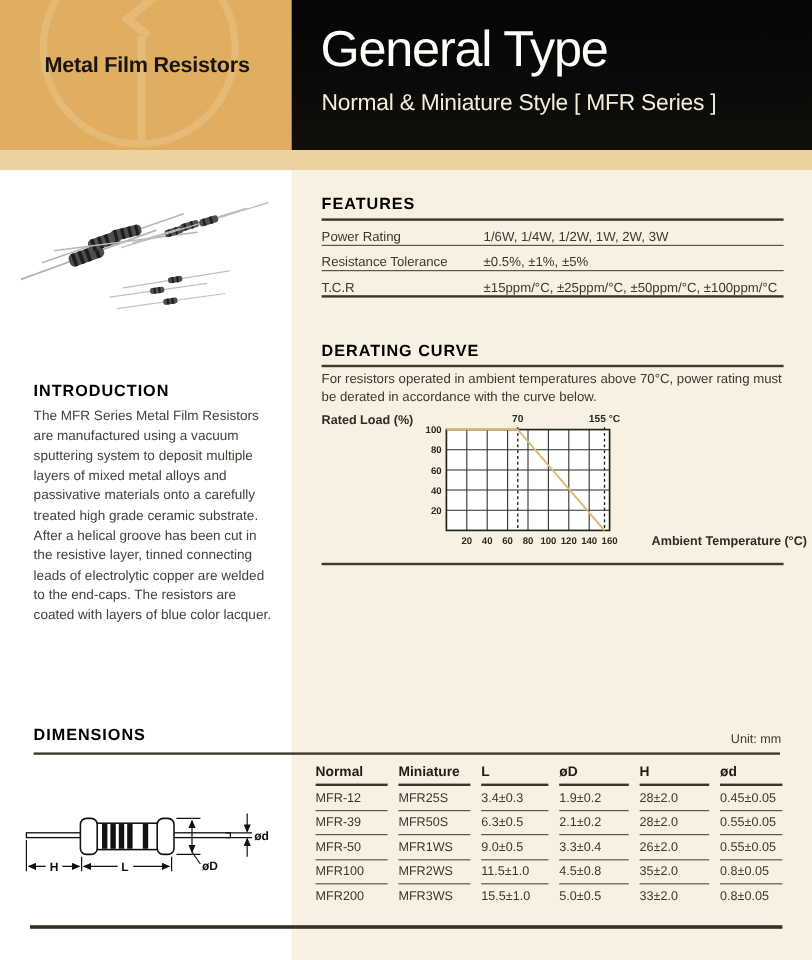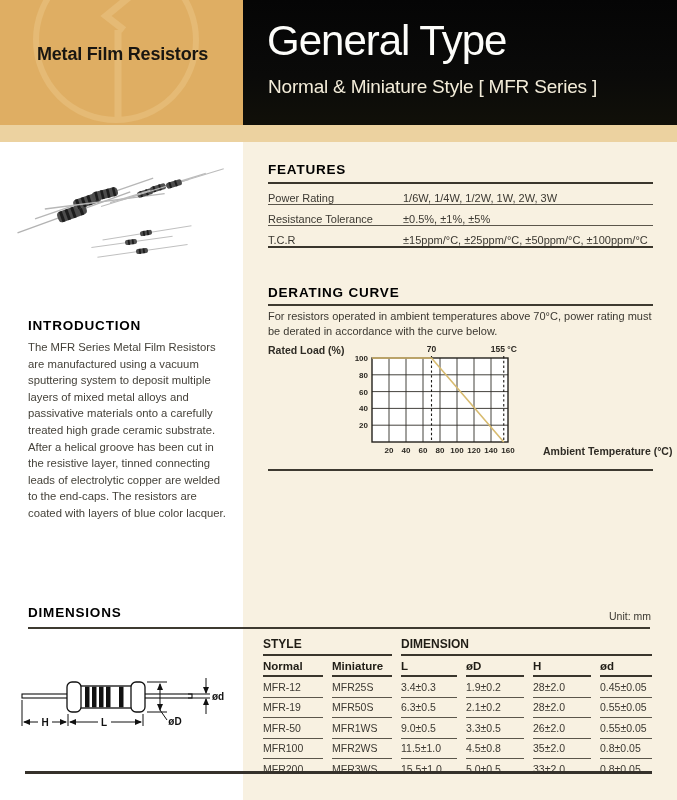--- a/index.html
+++ b/index.html
@@ -262,49 +262,45 @@
     <div class="chart-xlabel">Ambient Temperature (°C)</div>
 
     <div class="rule rule-derating-bottom"></div>
   </div>
 
   <h2 class="sec-head dim-head">DIMENSIONS</h2>
   <div class="unit-note">Unit: mm</div>
   <div class="rule dim-top-rule"></div>
 
   <div class="dim-table">
-    <div class="dim-group-row">
-      <div class="dim-group g-style">STYLE</div>
-      <div class="dim-group g-dim">DIMENSION</div>
-    </div>
     <div class="dim-grid">
       <div class="dim-hcell">Normal</div>
       <div class="dim-hcell">Miniature</div>
       <div class="dim-hcell">L</div>
       <div class="dim-hcell">øD</div>
       <div class="dim-hcell">H</div>
       <div class="dim-hcell">ød</div>
     </div>
     <div class="dim-grid" id="dim-rows">
         <div class="dim-cell">MFR-12</div>
         <div class="dim-cell">MFR25S</div>
         <div class="dim-cell">3.4±0.3</div>
         <div class="dim-cell">1.9±0.2</div>
         <div class="dim-cell">28±2.0</div>
         <div class="dim-cell">0.45±0.05</div>
-        <div class="dim-cell">MFR-19</div>
+        <div class="dim-cell">MFR-39</div>
         <div class="dim-cell">MFR50S</div>
         <div class="dim-cell">6.3±0.5</div>
         <div class="dim-cell">2.1±0.2</div>
         <div class="dim-cell">28±2.0</div>
         <div class="dim-cell">0.55±0.05</div>
         <div class="dim-cell">MFR-50</div>
         <div class="dim-cell">MFR1WS</div>
         <div class="dim-cell">9.0±0.5</div>
-        <div class="dim-cell">3.3±0.5</div>
+        <div class="dim-cell">3.3±0.4</div>
         <div class="dim-cell">26±2.0</div>
         <div class="dim-cell">0.55±0.05</div>
         <div class="dim-cell">MFR100</div>
         <div class="dim-cell">MFR2WS</div>
         <div class="dim-cell">11.5±1.0</div>
         <div class="dim-cell">4.5±0.8</div>
         <div class="dim-cell">35±2.0</div>
         <div class="dim-cell">0.8±0.05</div>
         <div class="dim-cell last">MFR200</div>
         <div class="dim-cell last">MFR3WS</div>

